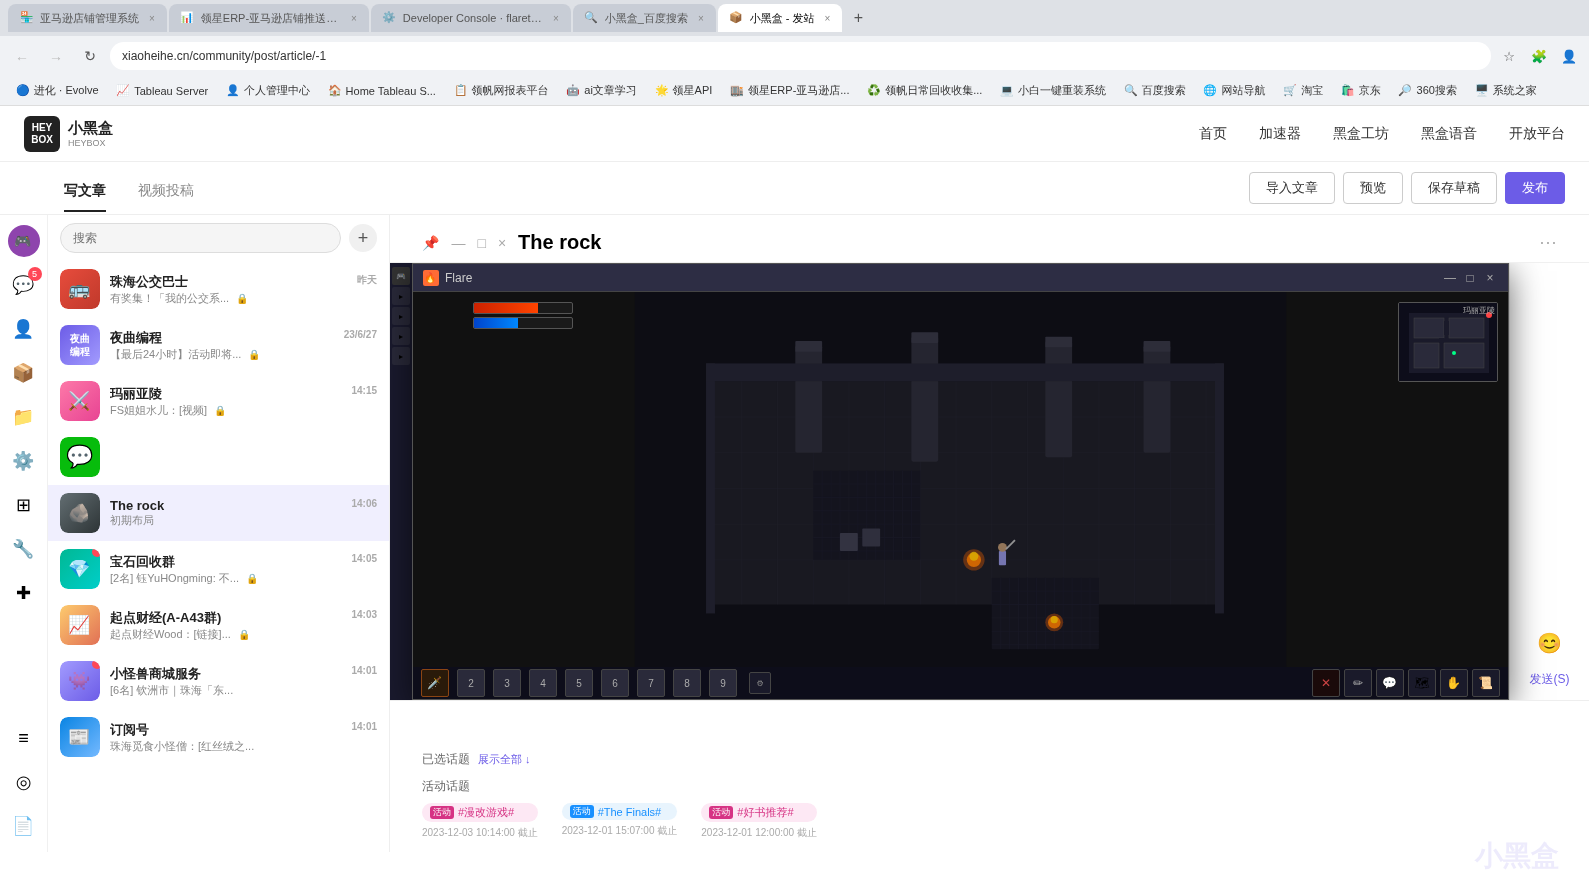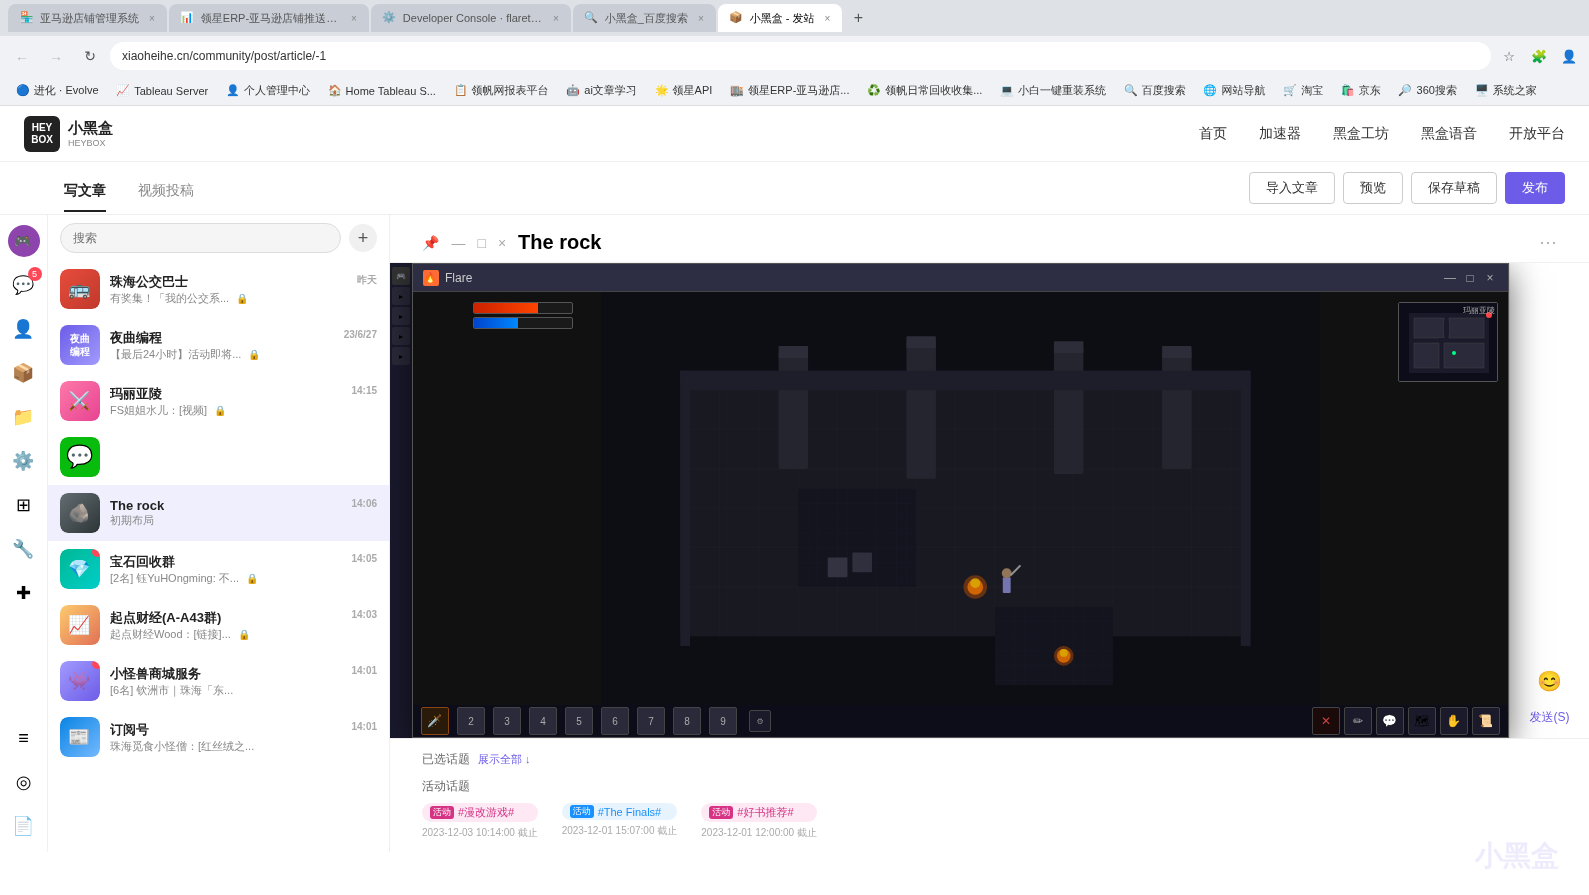--- a/index.html
+++ b/index.html
@@ -656,21 +656,21 @@
             </div>
           </div>
 
           <div style="width:80px; background:#fff; border-left:1px solid #eee; display:flex; flex-direction:column; justify-content:flex-end; padding-bottom:8px;">
             <div style="width:32px;height:32px;display:flex;align-items:center;justify-content:center;cursor:pointer;font-size:20px;margin:8px auto;">😊</div>
             <div style="text-align:center;color:#6c5ce7;font-size:12px;cursor:pointer;padding:4px;">发送(S)</div>
           </div>
         </div>
 
         <div style="padding: 12px 32px; border-top: 1px solid #eee; background:#fff;">
-          <div style="display:flex; align-items:center; gap:8px; margin-bottom:10px;">
+          <div style="display:flex; align-items:center; gap:8px; margin-bottom:10px;margin-top:38px;">
             <span style="font-size:12px;color:#666;">已选话题</span>
             <span style="font-size:11px;color:#6c5ce7;cursor:pointer;">展示全部 ↓</span>
           </div>
           <div style="font-size:12px;color:#666;margin-bottom:8px;">活动话题</div>
           <div class="activity-topics">
             <div class="activity-item">
               <span class="activity-tag pink">
                 <span style="font-size:9px;background:#d63384;color:#fff;border-radius:3px;padding:0 3px;">活动</span>
                 <span>#漫改游戏#</span>
               </span>

